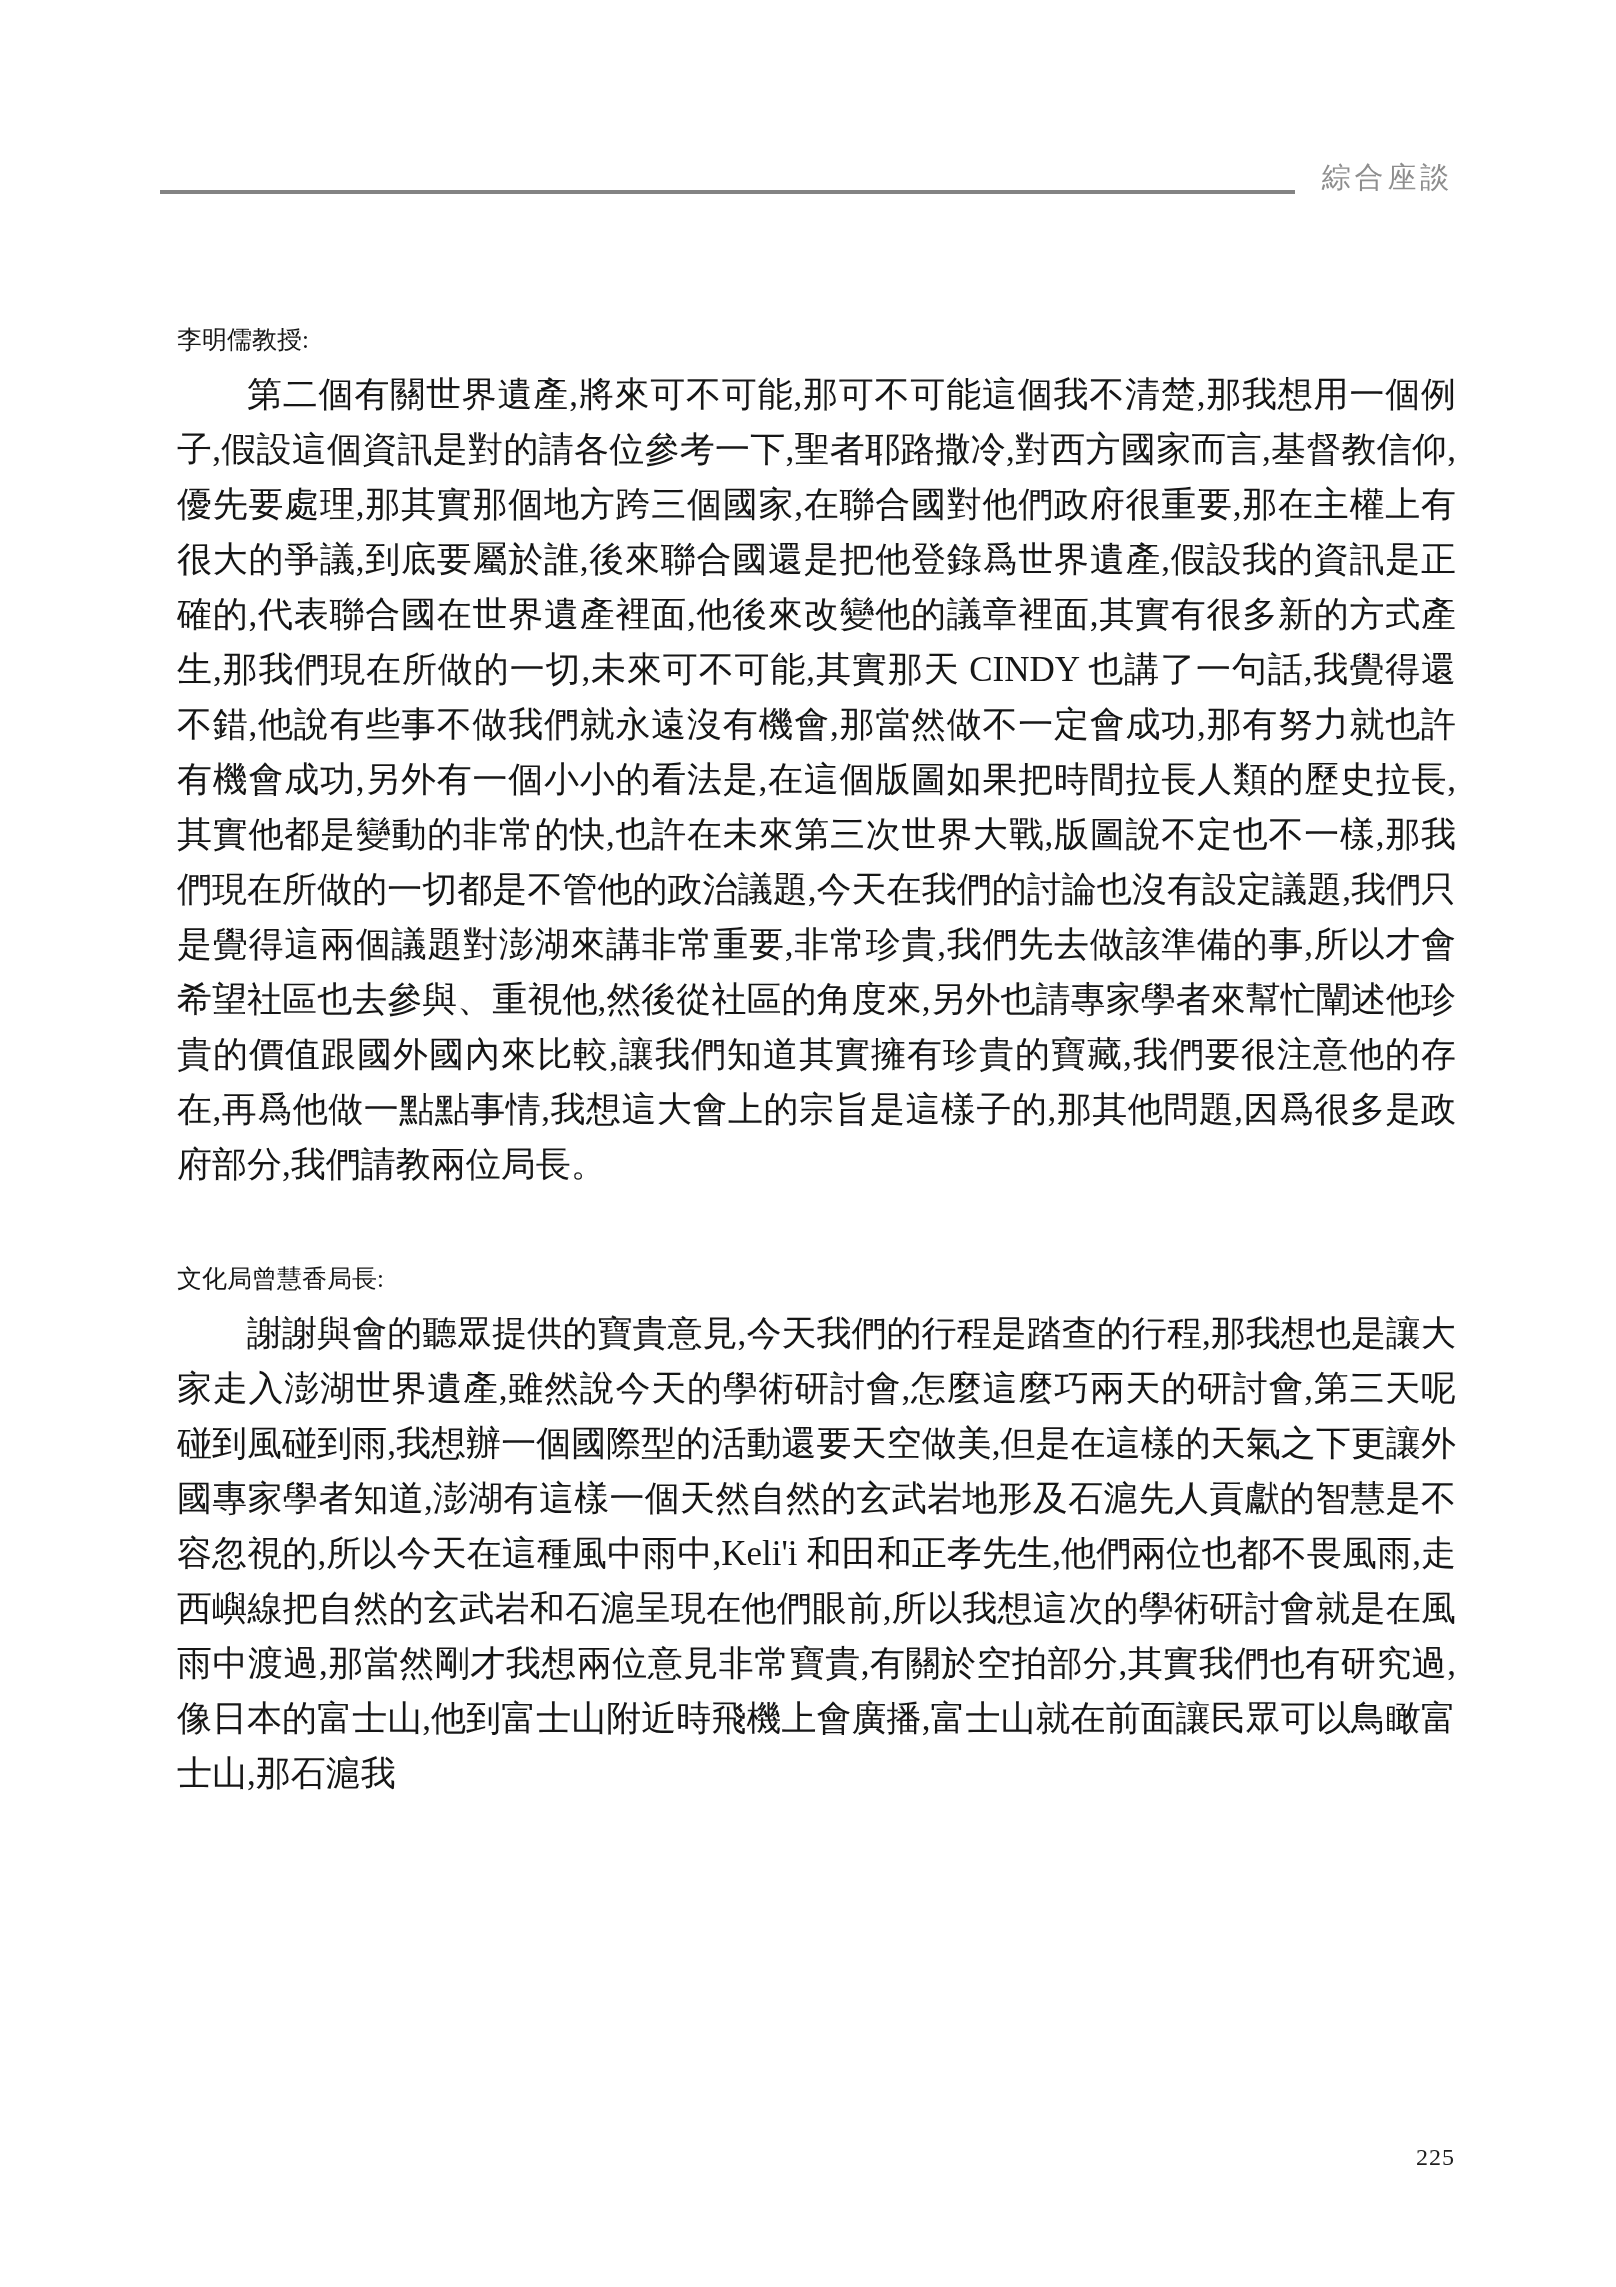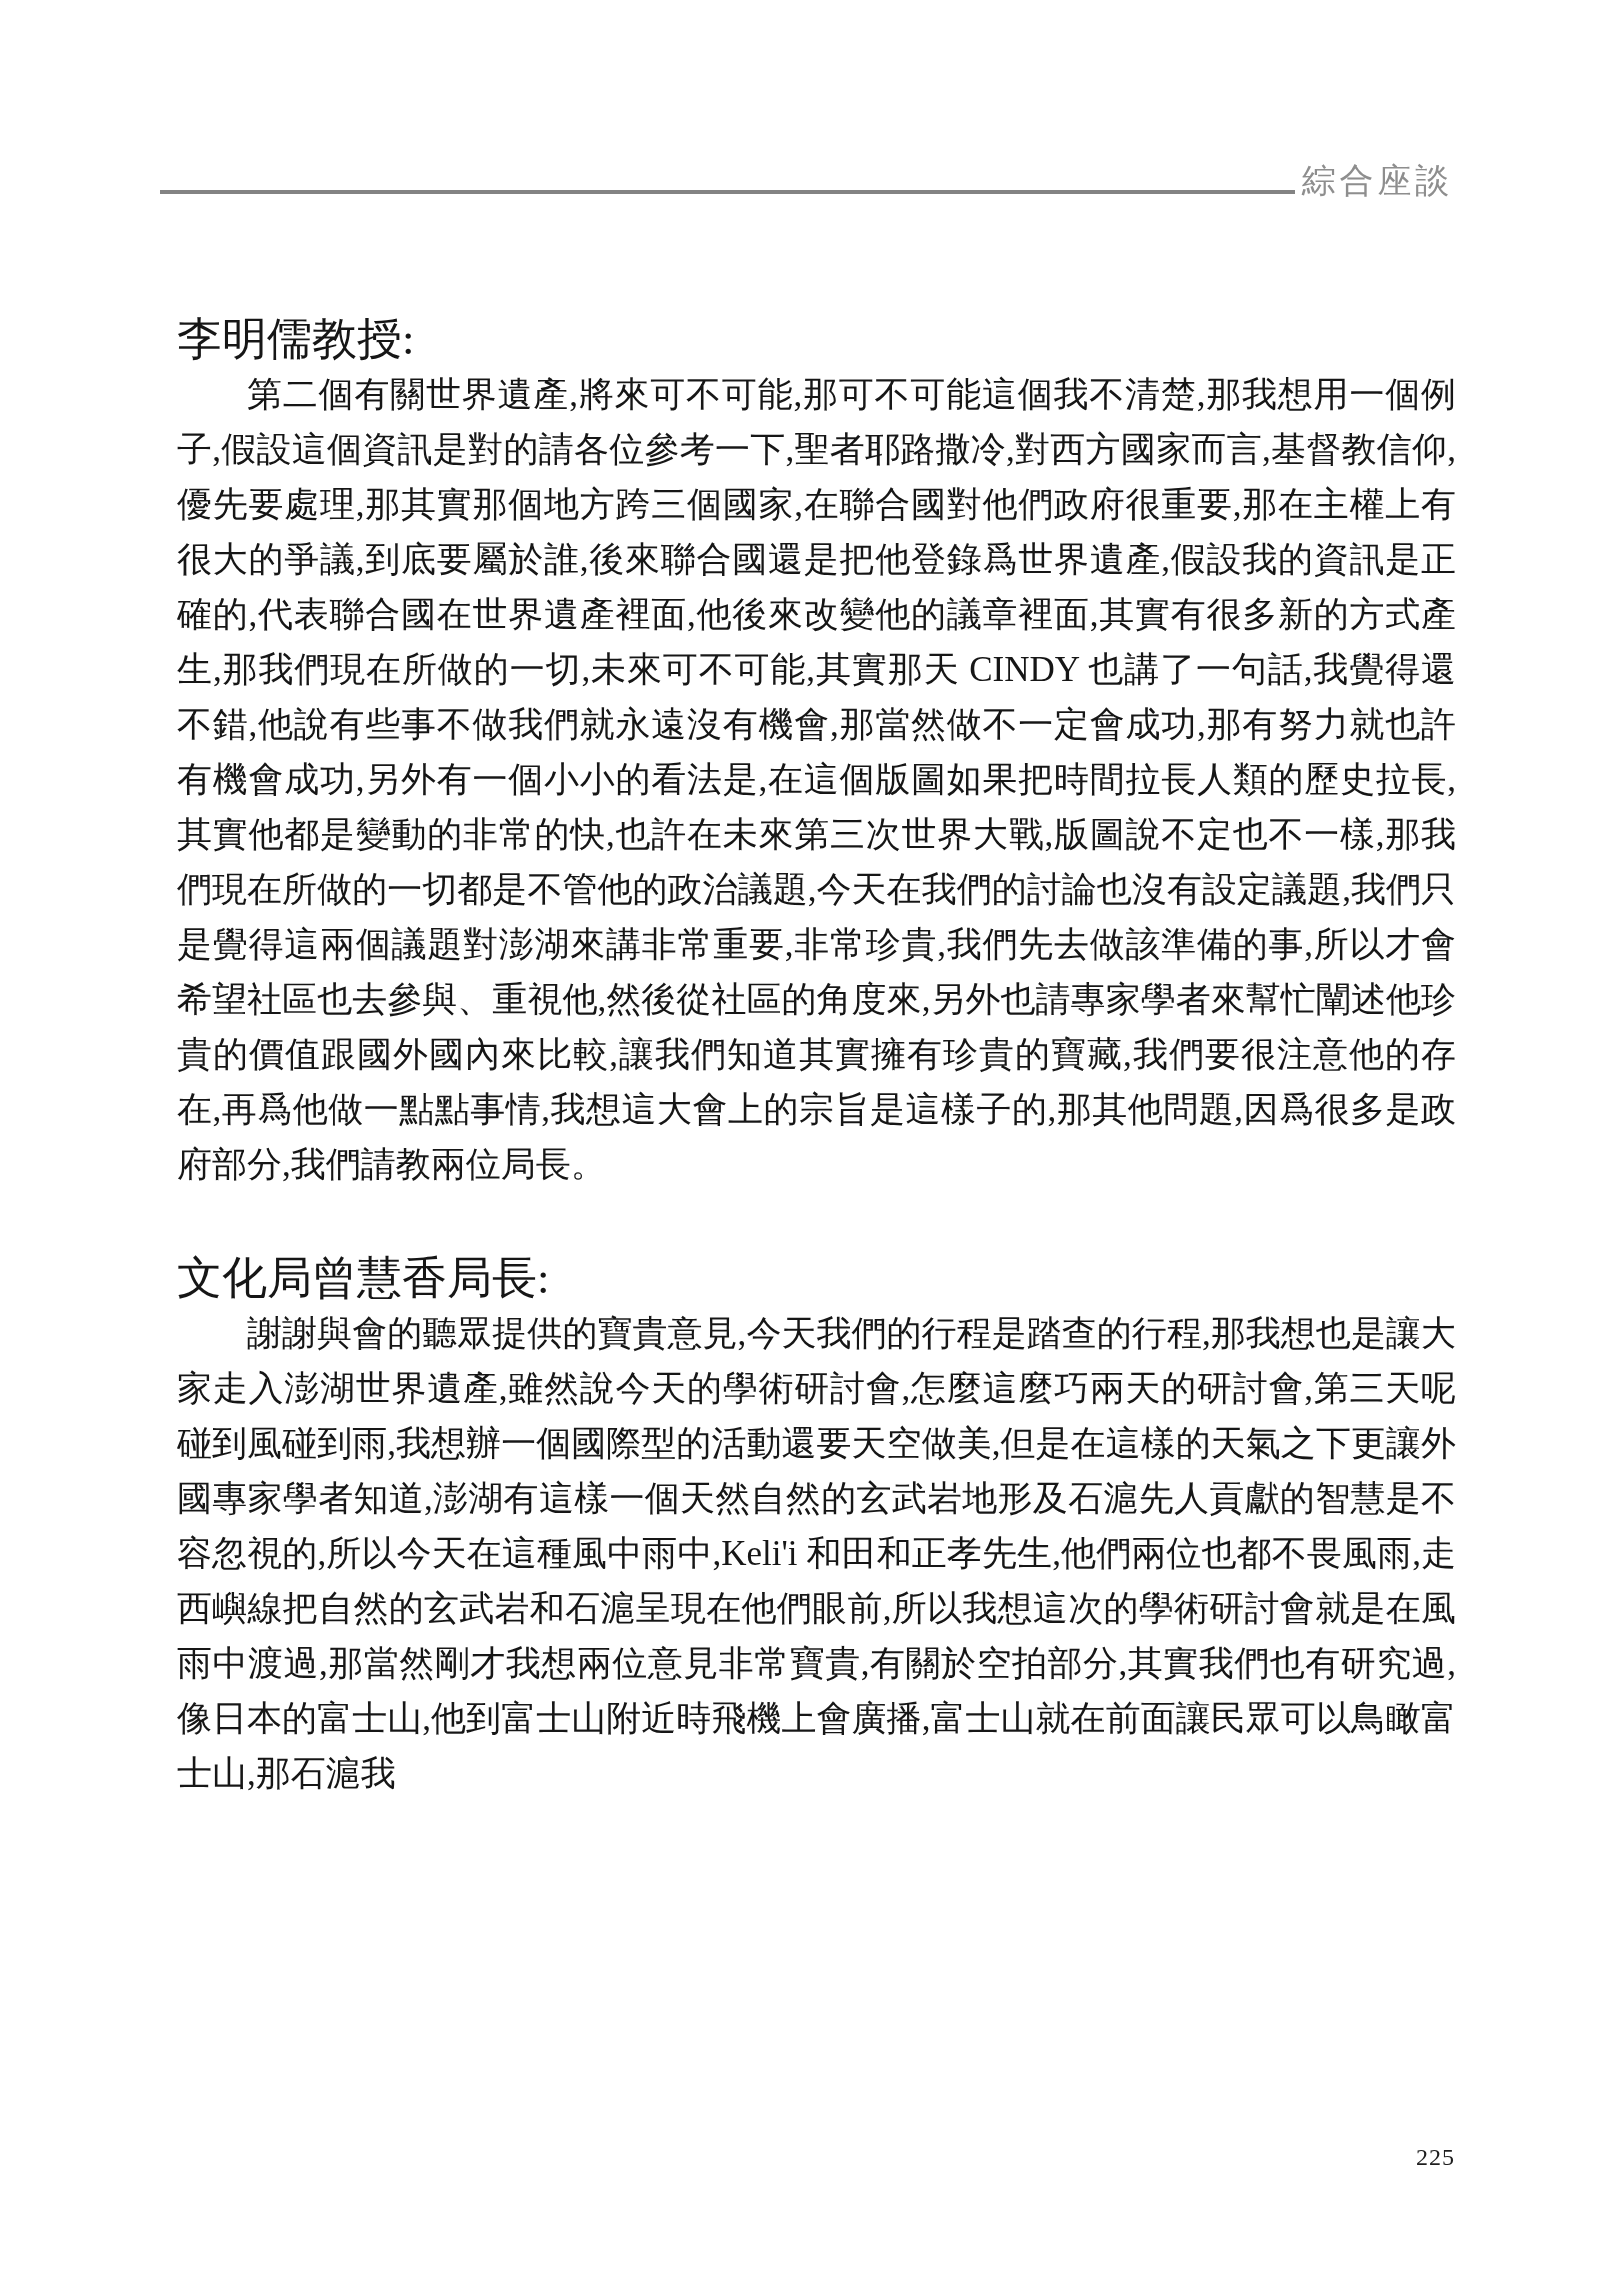--- a/index.html
+++ b/index.html
@@ -14,21 +14,21 @@
   .page {
     position: absolute;
     inset: 0;
     background: #ffffff;
   }
   .header-title {
     position: absolute;
     top: 158px;
     right: 164px;
     font-family: "Liberation Sans", "DejaVu Sans", sans-serif;
-    font-size: 34px;
+    font-size: 29px;
     letter-spacing: 3.8px;
     color: #8e8e8e;
     white-space: nowrap;
   }
   .header-rule {
     position: absolute;
     left: 160px;
     top: 190px;
     width: 1135px;
     height: 3.8px;
@@ -39,21 +39,21 @@
     left: 177px;
     top: 312px;
     width: 1279px;
     font-size: 35px;
     line-height: 55px;
     text-align: justify;
     text-justify: inter-ideograph;
   }
   .speaker-heading {
     margin: 0;
-    font-size: 45px;
+    font-size: 25px;
     font-weight: normal;
     line-height: 55px;
     text-align: left;
   }
   .speech-paragraph {
     margin: 0;
     text-indent: 2em;
   }
   .section-2 {
     margin-top: 59px;

